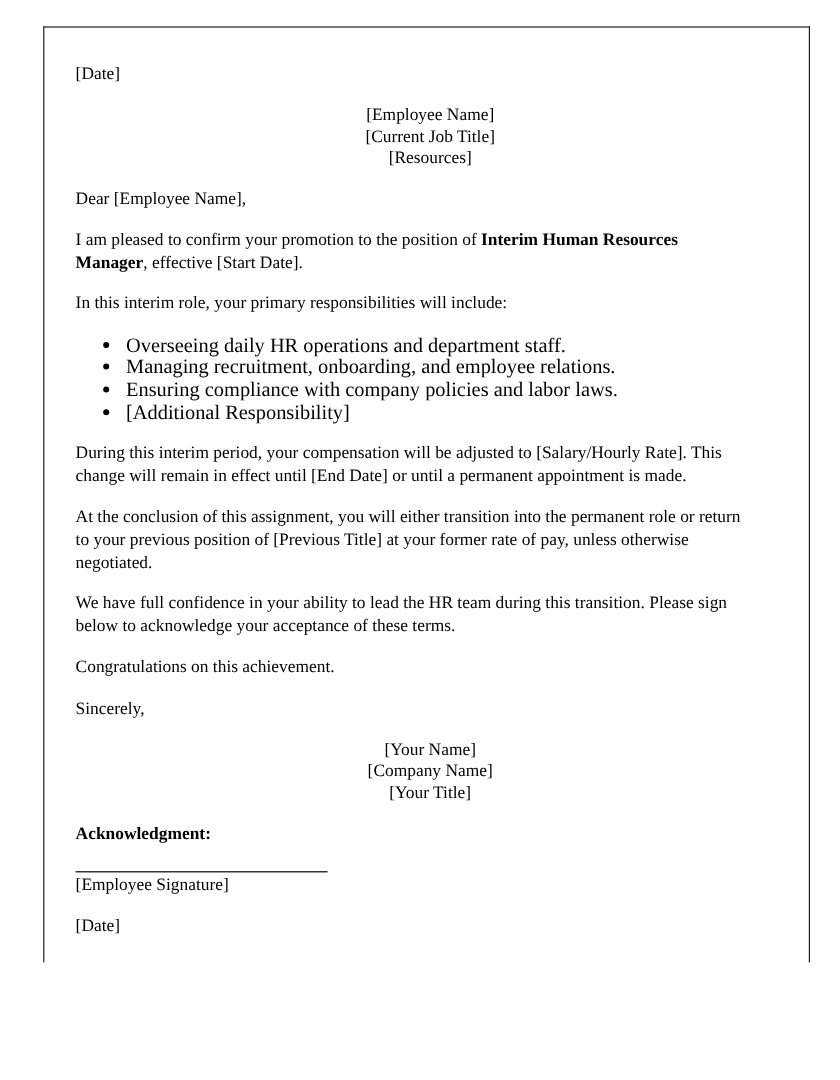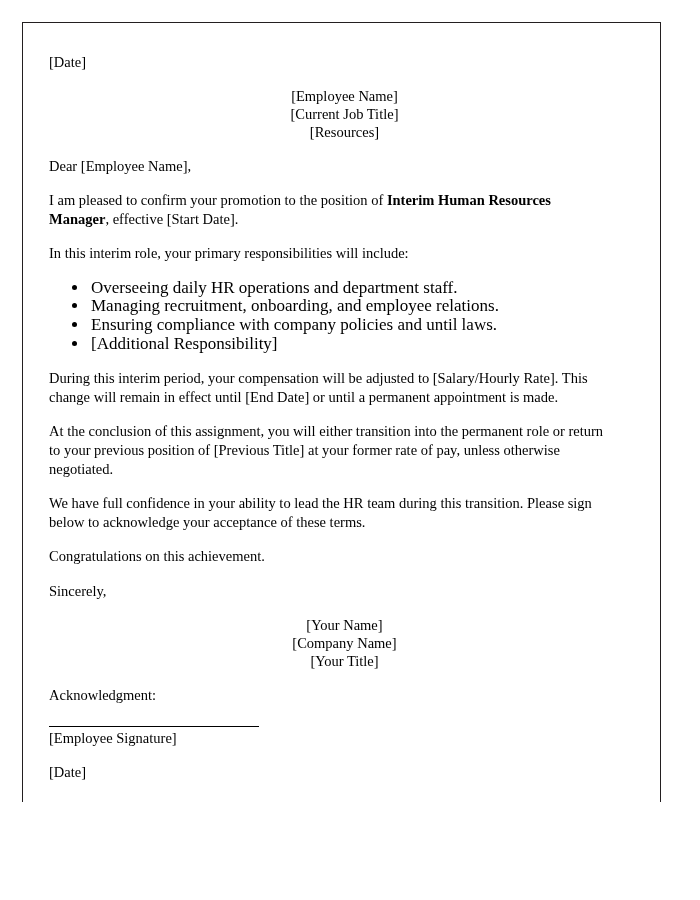--- a/index.html
+++ b/index.html
@@ -10,21 +10,21 @@
   body {
     width: 700px;
     height: 900px;
     font-family: "Liberation Serif", "DejaVu Serif", serif;
     color: #000000;
     overflow: hidden;
   }
 
   .page {
     position: absolute;
-    left: 22px;
+    left: 36px;
     top: 22px;
     width: 639px;
     height: 780px;
     border: 1px solid #231f20;
     border-bottom: none;
     box-sizing: border-box;
     background: #ffffff;
     overflow: hidden;
   }
 
@@ -66,21 +66,21 @@
   }
   ul.resp-list li {
     font-size: 17px;
     line-height: 18.6px;
     padding-left: 2px;
   }
 
   .ack-heading {
     font-size: 14.5px;
     line-height: 18px;
-    font-weight: normal;
+    font-weight: bold;
     margin: 0 0 22px 0;
   }
 
   .sig-rule {
     width: 210px;
     height: 0;
     border-top: 1px solid #000000;
     margin: 0 0 2px 0;
   }
 
@@ -116,21 +116,21 @@
 
     <div class="block line">Dear [Employee Name],</div>
 
     <p class="para"><span>I am pleased to confirm your promotion to the position of </span><b>Interim Human Resources Manager</b><span>, effective [Start Date].</span></p>
 
     <p class="para">In this interim role, your primary responsibilities will include:</p>
 
     <ul class="resp-list">
       <li>Overseeing daily HR operations and department staff.</li>
       <li>Managing recruitment, onboarding, and employee relations.</li>
-      <li>Ensuring compliance with company policies and until laws.</li>
+      <li>Ensuring compliance with company policies and labor laws.</li>
       <li>[Additional Responsibility]</li>
     </ul>
 
     <p class="para">During this interim period, your compensation will be adjusted to [Salary/Hourly Rate]. This change will remain in effect until [End Date] or until a permanent appointment is made.</p>
 
     <p class="para">At the conclusion of this assignment, you will either transition into the permanent role or return to your previous position of [Previous Title] at your former rate of pay, unless otherwise negotiated.</p>
 
     <p class="para">We have full confidence in your ability to lead the HR team during this transition. Please sign below to acknowledge your acceptance of these terms.</p>
 
     <p class="para">Congratulations on this achievement.</p>

